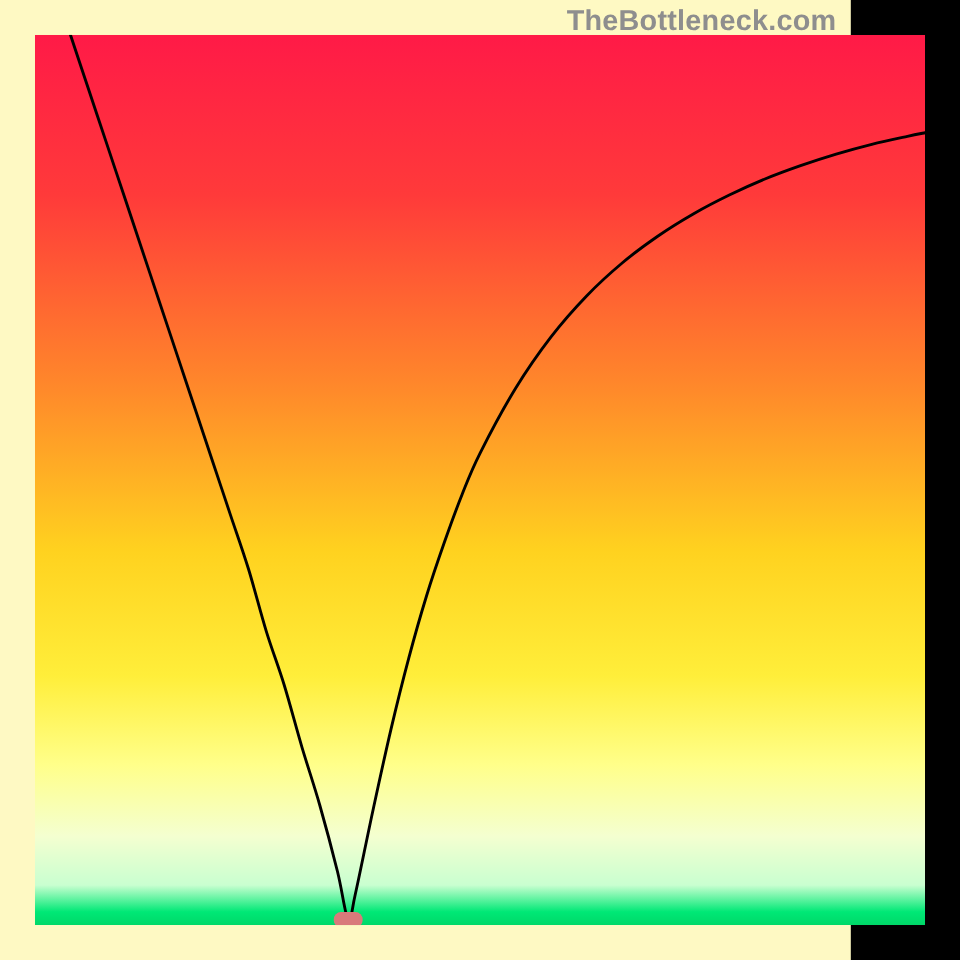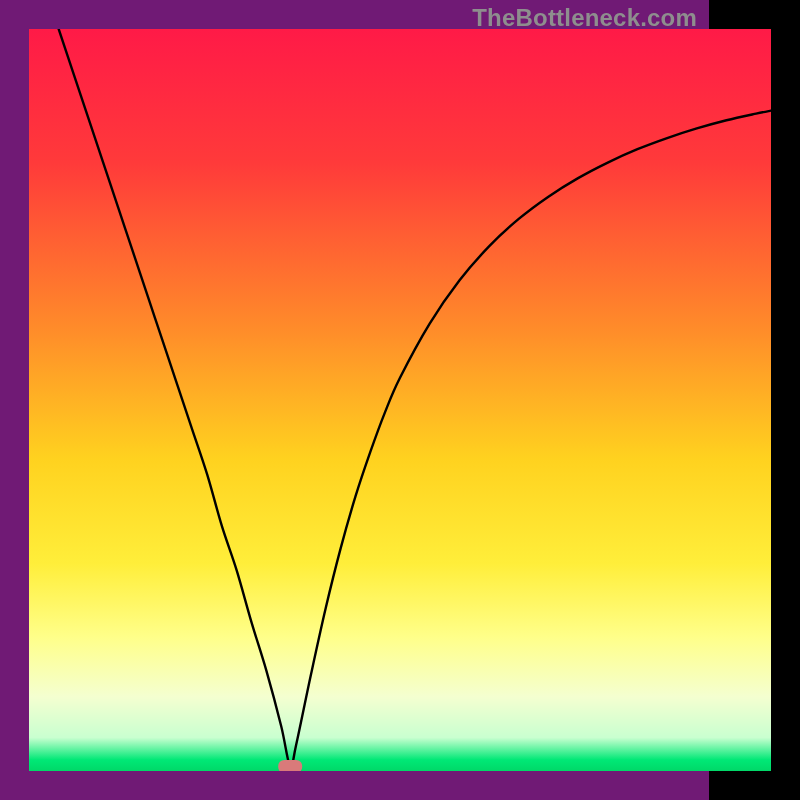--- a/index.html
+++ b/index.html
@@ -9,21 +9,21 @@
     height: 800px;
     background: #000;
     overflow: hidden;
   }
   .frame {
     position: absolute;
     left: 0;
     top: 0;
     width: 709px;
     height: 800px;
-    background: #701a75;
+    background: #fef9c3;
   }
   .plot-area {
     position: absolute;
     left: 29px;
     top: 29px;
     width: 742px;
     height: 742px;
     overflow: hidden;
   }
   .watermark {

